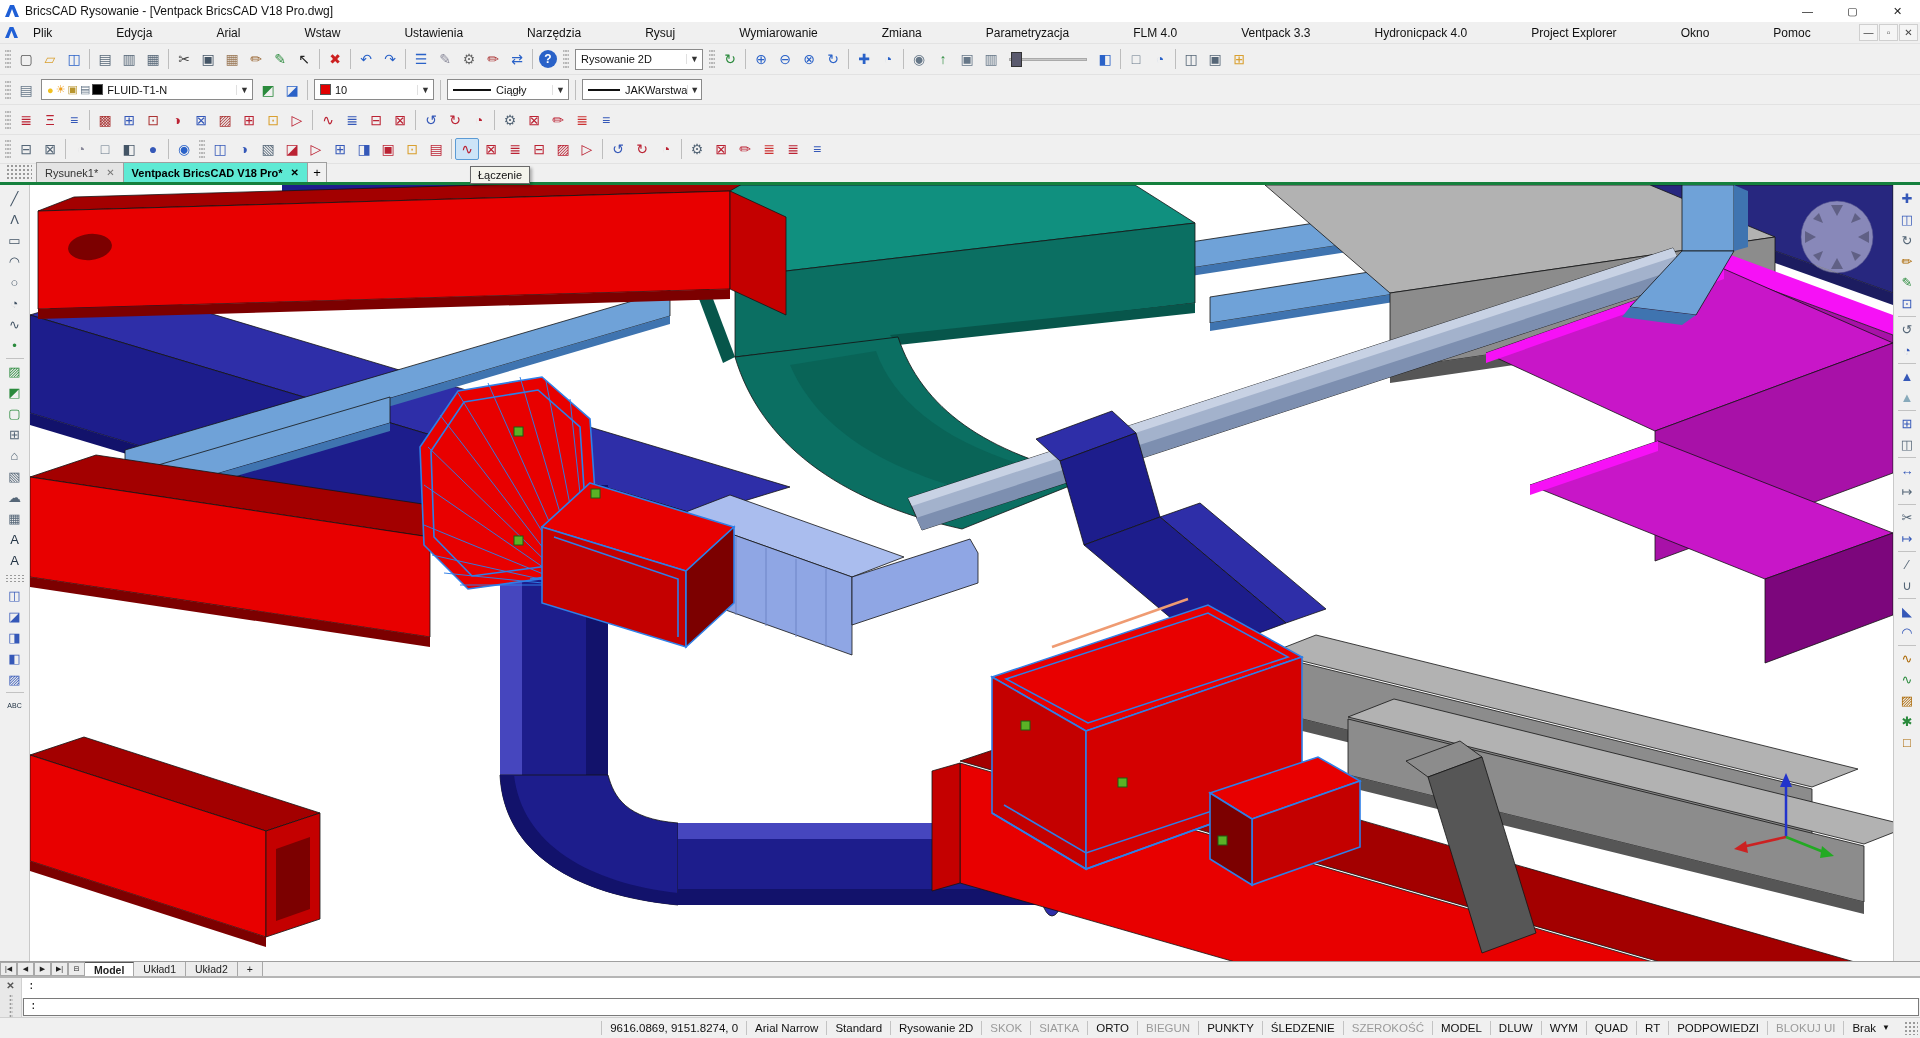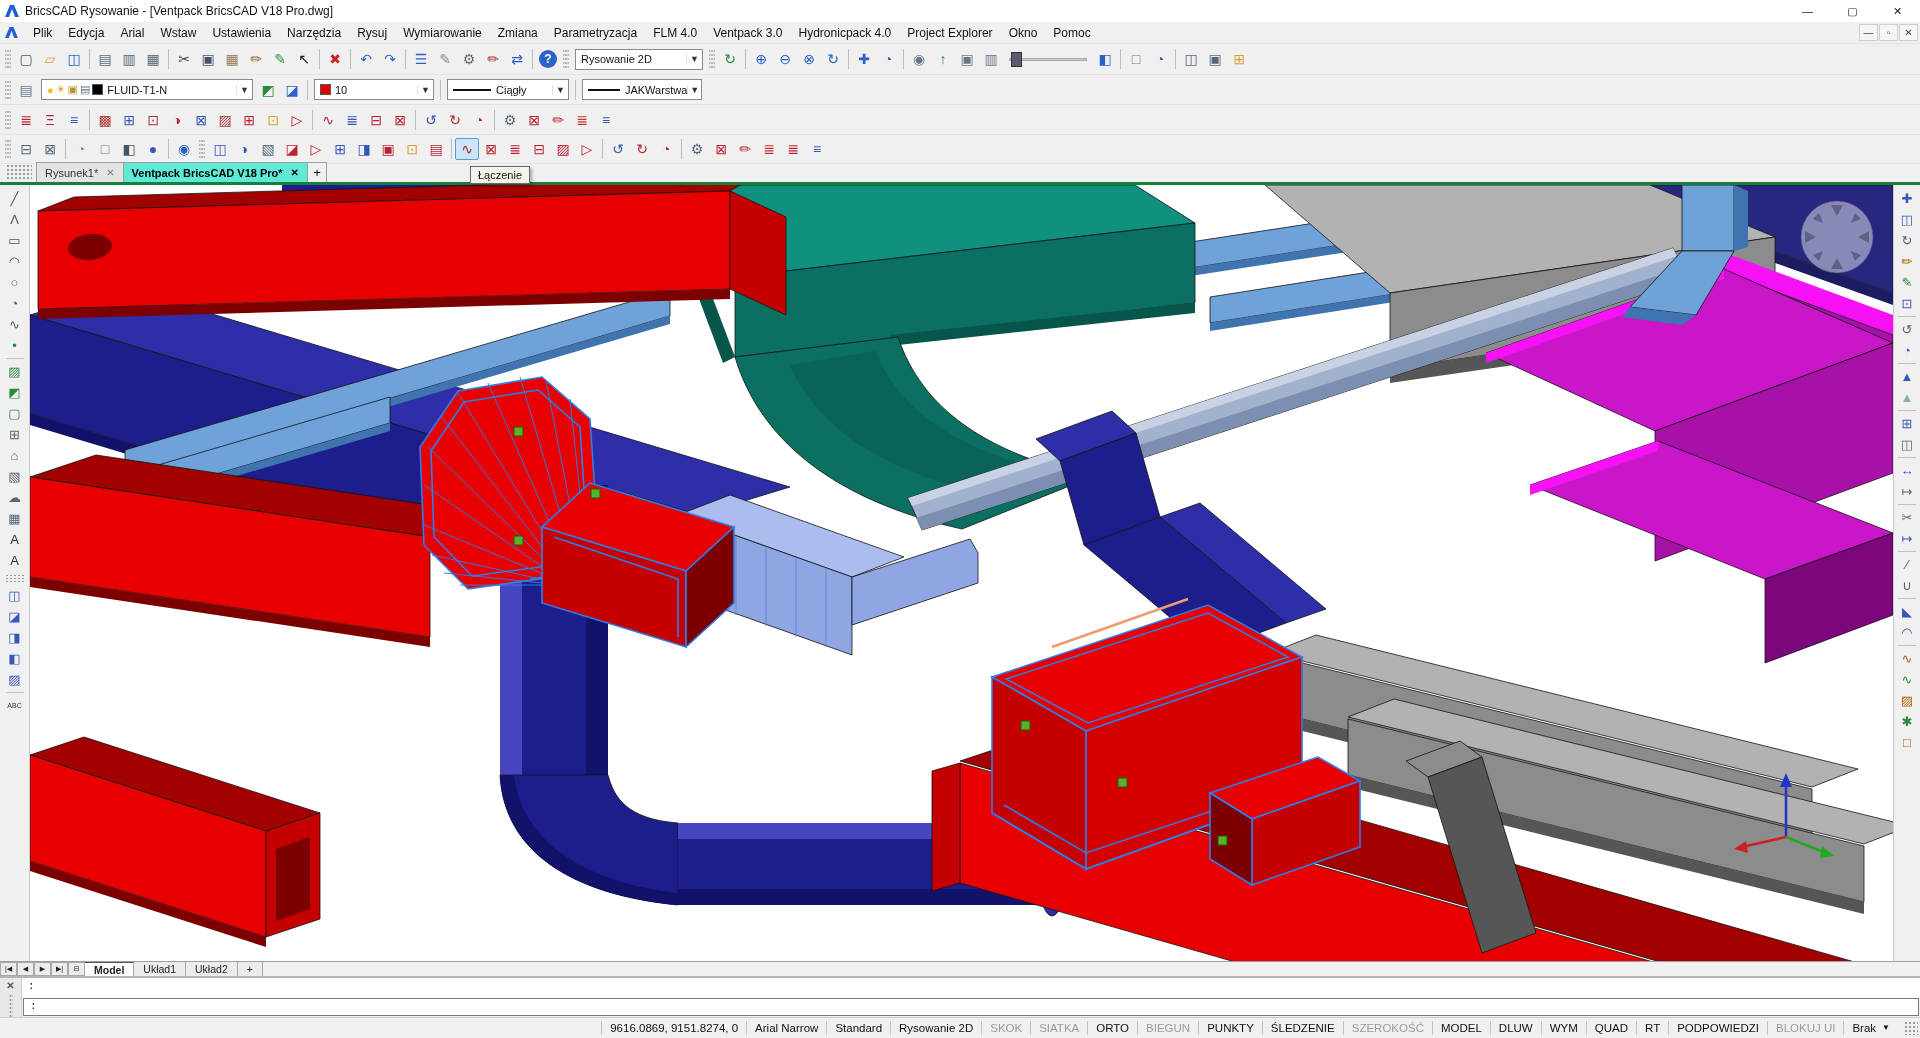--- a/index.html
+++ b/index.html
@@ -80,33 +80,33 @@
       <div class="win-btn">—</div>
       <div class="win-btn">▢</div>
       <div class="win-btn">✕</div>
     </div>
 </div>
 
 <div class="menubar">
   <svg class="logo" viewBox="0 0 16 14">
       <polygon points="1,13 6,1 10,1 15,13 11,13 8,5 5,13" fill="#1f5fd6"></polygon>
     </svg>
-  <div style="display:flex;">
+  <div style="display:flex;gap:48px;">
       <span class="menu-item">Plik</span>
       <span class="menu-item">Edycja</span>
       <span class="menu-item">Arial</span>
       <span class="menu-item">Wstaw</span>
       <span class="menu-item">Ustawienia</span>
       <span class="menu-item">Narzędzia</span>
       <span class="menu-item">Rysuj</span>
       <span class="menu-item">Wymiarowanie</span>
       <span class="menu-item">Zmiana</span>
       <span class="menu-item">Parametryzacja</span>
       <span class="menu-item">FLM 4.0</span>
-      <span class="menu-item">Ventpack 3.0</span>
+      <span class="menu-item">Ventpack 3.3</span>
       <span class="menu-item">Hydronicpack 4.0</span>
       <span class="menu-item">Project Explorer</span>
       <span class="menu-item">Okno</span>
       <span class="menu-item">Pomoc</span>
     </div>
   <div class="mdi-controls">
       <div class="mdi-btn">—</div>
       <div class="mdi-btn">▫</div>
       <div class="mdi-btn">✕</div>
     </div>

